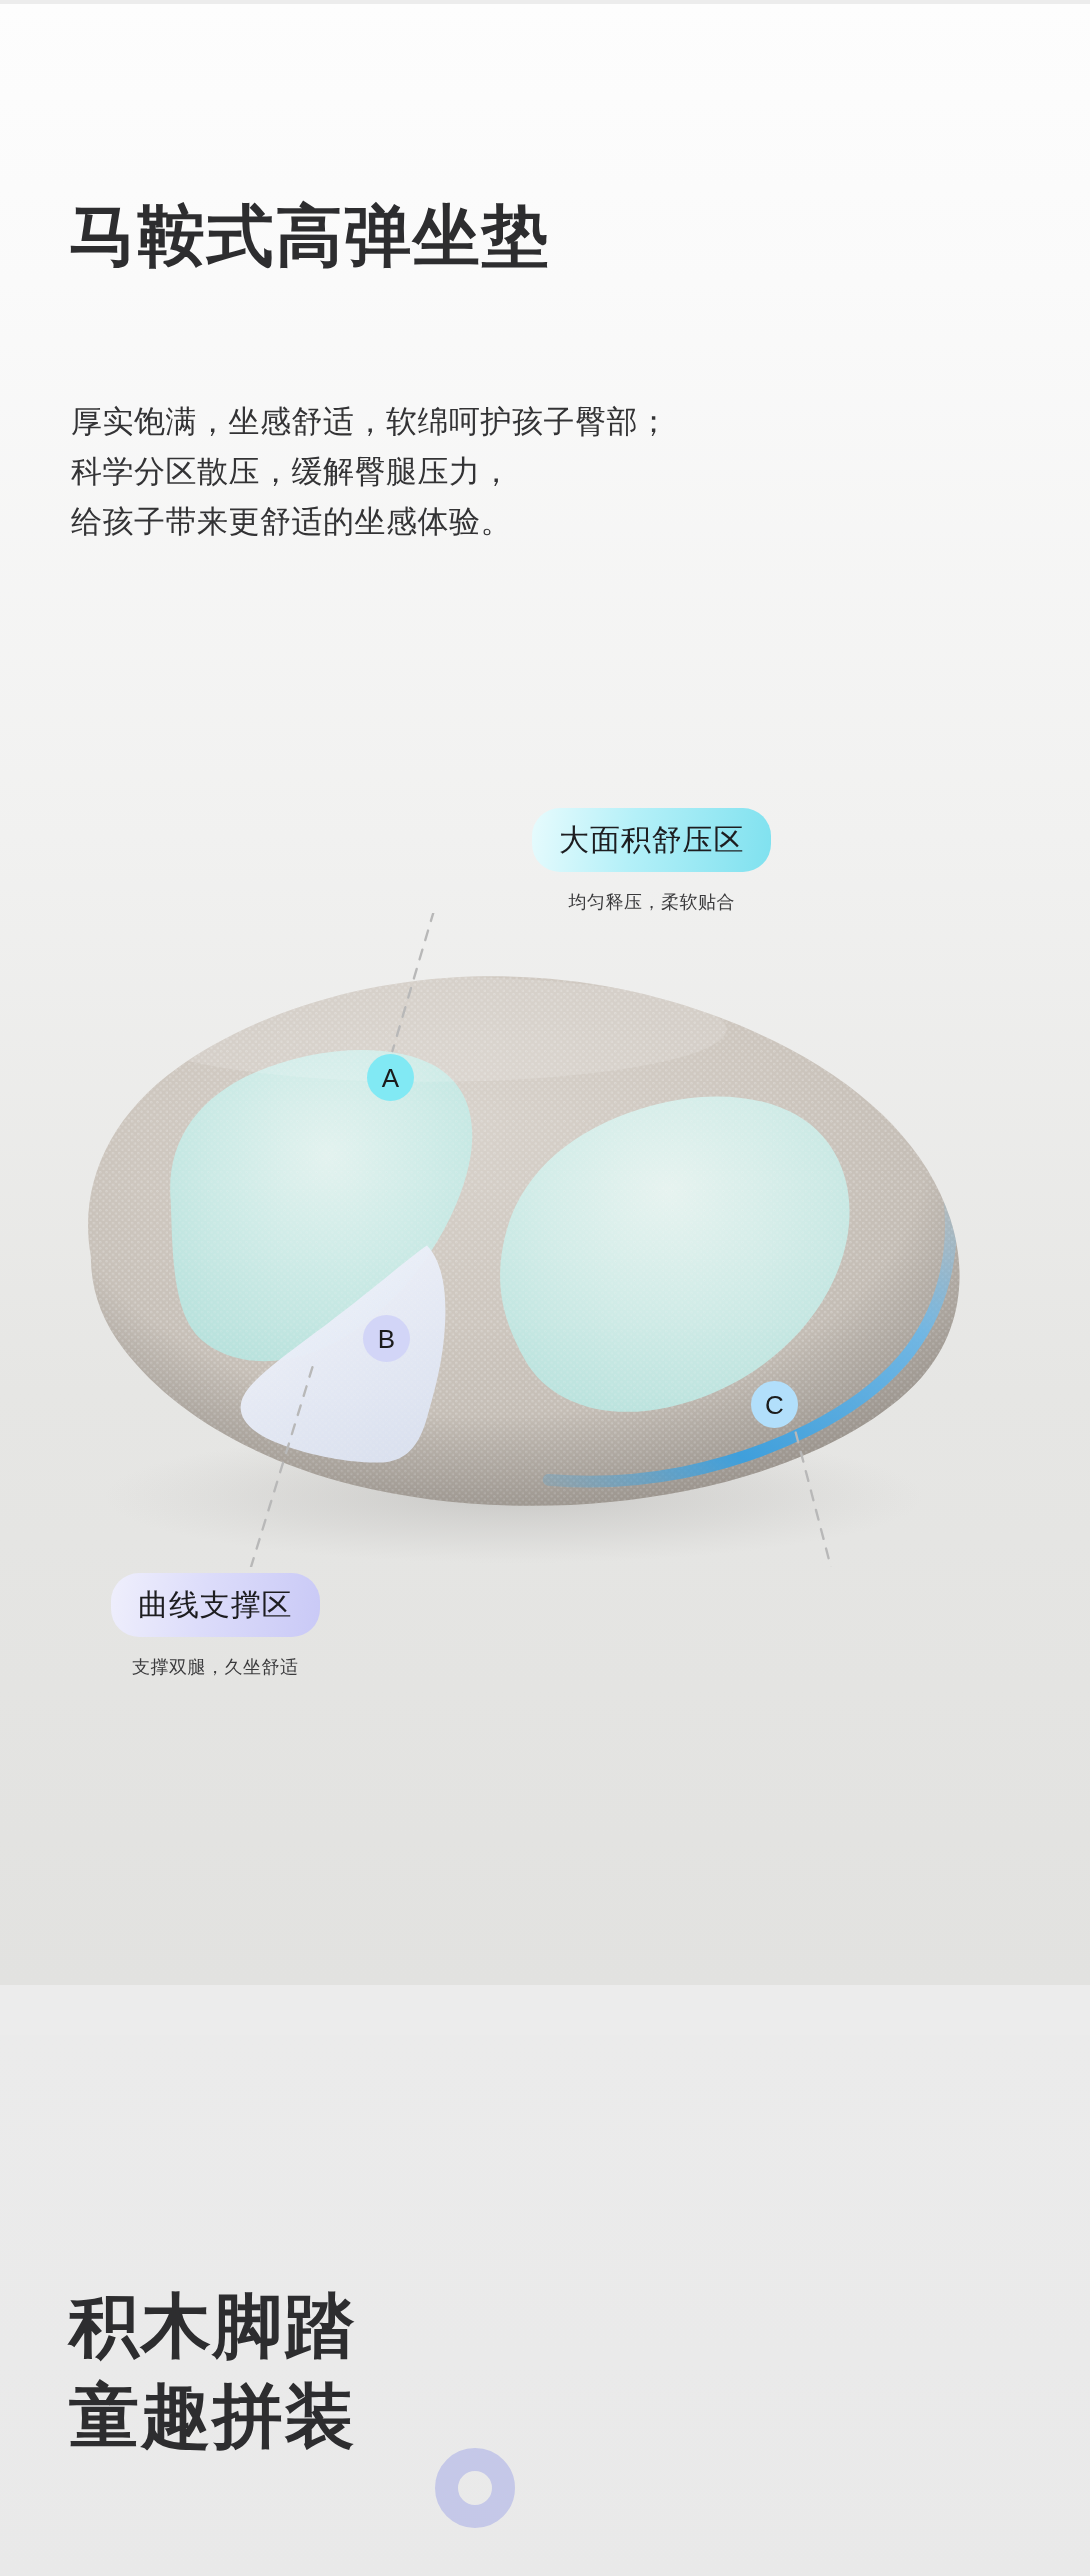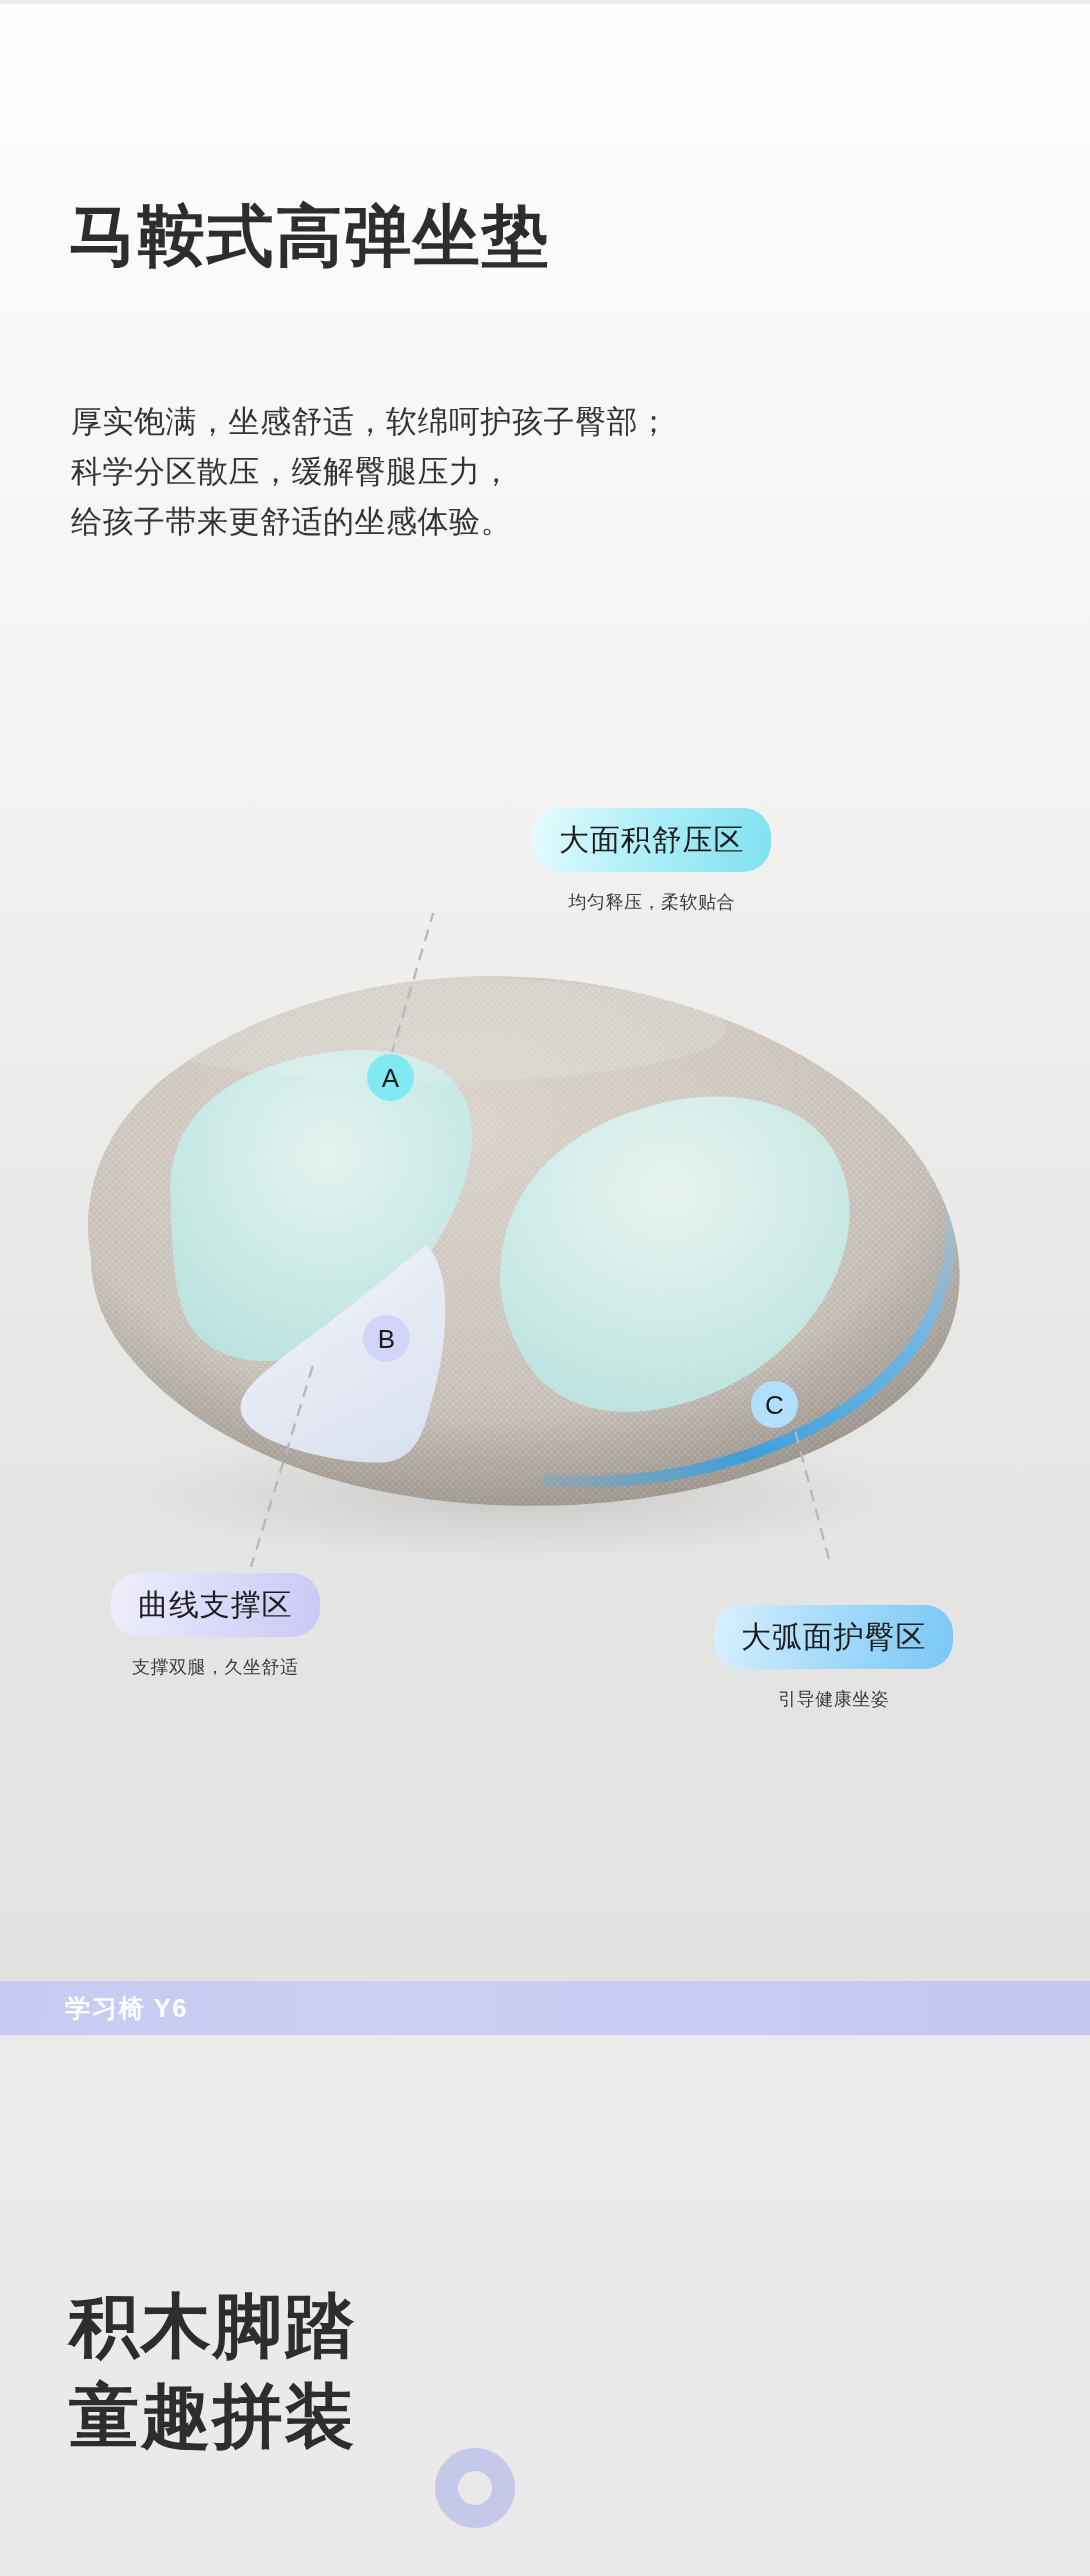--- a/index.html
+++ b/index.html
@@ -262,29 +262,22 @@
     <div class="callout callout-a">
       <div class="pill pill-cyan">大面积舒压区</div>
       <div class="sub">均匀释压，柔软贴合</div>
     </div>
 
     <div class="callout callout-b">
       <div class="pill pill-purple">曲线支撑区</div>
       <div class="sub">支撑双腿，久坐舒适</div>
     </div>
 
-    <div class="callout callout-c">
-      <div class="pill pill-blue">大弧面护臀区</div>
-      <div class="sub">引导健康坐姿</div>
-    </div>
   </section>
 
-  <div class="brand-band">
-    <span class="brand-text">学习椅 Y6</span>
-  </div>
 
   <section class="sec2"></section>
   <div class="ring"></div>
   <h2 class="headline2">积木脚踏
 童趣拼装</h2>
 
 </div>
 
 
 </body></html>

